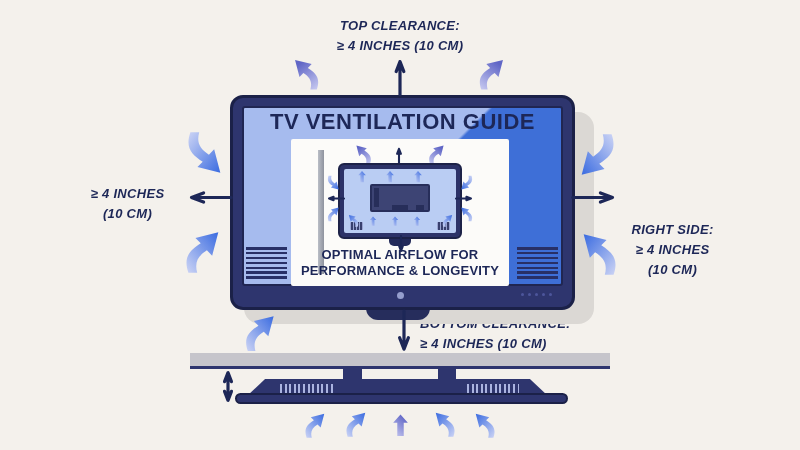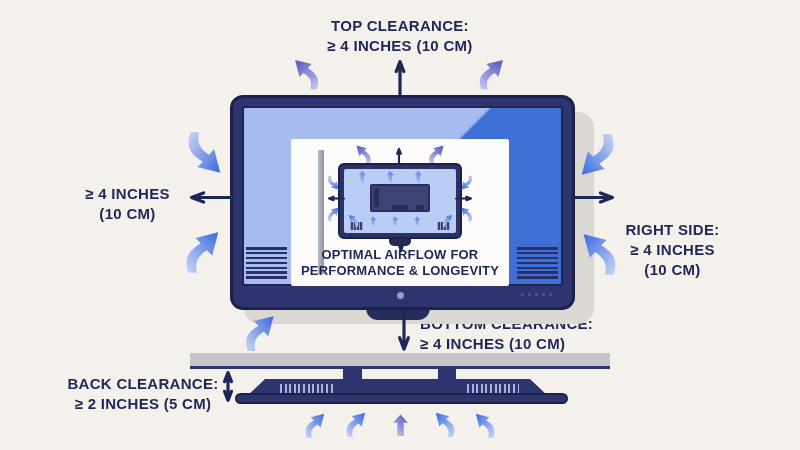--- a/index.html
+++ b/index.html
@@ -4,22 +4,22 @@
 <style>
   html,body{margin:0;padding:0;}
   body{background:#e8e5e0;font-family:"Liberation Sans",sans-serif;}
   #stage{
     position:relative;width:800px;height:450px;overflow:hidden;
     background:var(--c-background,#f4f1ec);
     font-family:"Liberation Sans",sans-serif;
   }
   .abs{position:absolute;box-sizing:border-box;}
   .lbl{
-    color:var(--c-text,#1d2757);font-weight:bold;font-size:15px;line-height:20px;
-    text-align:center;letter-spacing:.3px;white-space:nowrap;
+    color:var(--c-text,#1d2757);font-weight:bold;font-size:13px;line-height:20px;
+    text-align:center;letter-spacing:.3px;white-space:nowrap;font-style:italic;
   }
   .lbl.left-align{text-align:left;}
   
   .tv-shadow{background:var(--c-shadow_gray,#dbd8d4);border-radius:16px;}
   .tv-frame{background:var(--c-navy,#2e356e);border:3px solid var(--c-navy_dark,#1b2148);border-radius:13px;}
   .tv-screen{
     background:linear-gradient(135deg,var(--c-screen_light,#a6bbee) 49.6%,var(--c-screen_dark,#3e6fd7) 50.4%);
     border:2px solid #202652;border-radius:3px;
   }
   .tv-title{color:var(--c-text,#1d2757);font-weight:bold;font-size:22px;letter-spacing:.5px;text-align:center;line-height:32px;white-space:nowrap;}
@@ -91,29 +91,26 @@
   </div>
   <div class="abs lbl" style="left:615px;top:184px;width:115px;margin-top:36px;">
     <div>RIGHT SIDE:</div>
     <div>≥ 4 INCHES</div>
     <div>(10 CM)</div>
   </div>
   <div class="abs lbl left-align" style="left:420px;top:314px;width:175px;">
     <div>BOTTOM CLEARANCE:</div>
     <div>≥ 4 INCHES (10 CM)</div>
   </div>
-  <div class="abs lbl" style="left:64px;top:374px;width:158px;">
-    <div>BACK CLEARANCE:</div>
-    <div>≥ 2 INCHES (5 CM)</div>
-  </div>
 
   <div class="abs tv-shadow" style="left:244px;top:112px;width:350px;height:212px;"></div>
   <div class="abs tv-stand" style="left:366px;top:304px;width:64px;height:16px;"></div>
   <div class="abs tv-frame" style="left:230px;top:95px;width:345px;height:215px;"></div>
   <div class="abs tv-screen" style="left:242px;top:106px;width:321px;height:180px;"></div>
+  <div class="abs tv-title" style="left:242px;top:106px;width:321px;">TV VENTILATION GUIDE</div>
   <div class="abs vent-h" style="left:246px;top:247px;width:41px;height:32px;"></div>
   <div class="abs vent-h" style="left:517px;top:247px;width:41px;height:32px;"></div>
   <div class="abs logo-dot" style="left:397px;top:292px;width:7px;height:7px;"></div>
   <div class="abs ind-dots" style="left:521px;top:292px;width:36px;height:5px;">
     <i></i>
       <i></i>
       <i></i>
       <i></i>
       <i></i>
   </div>

